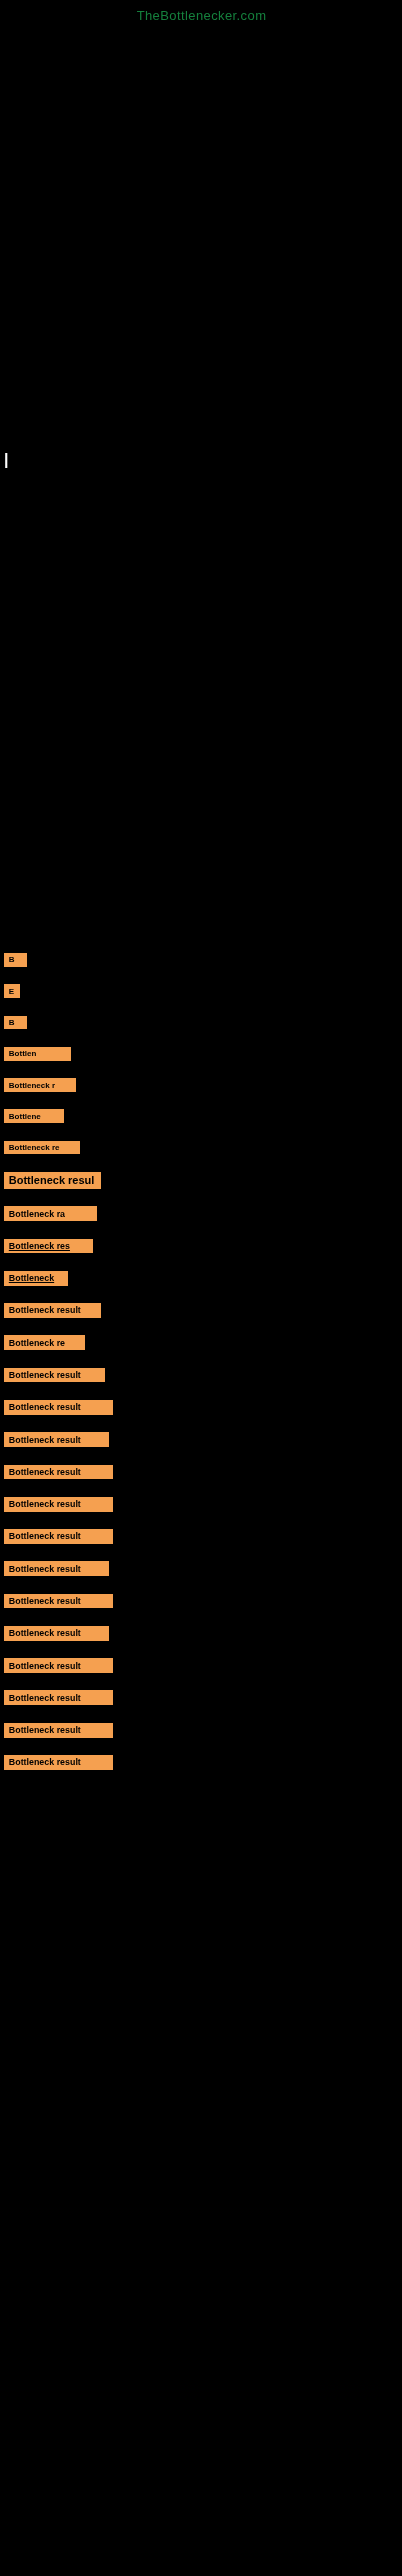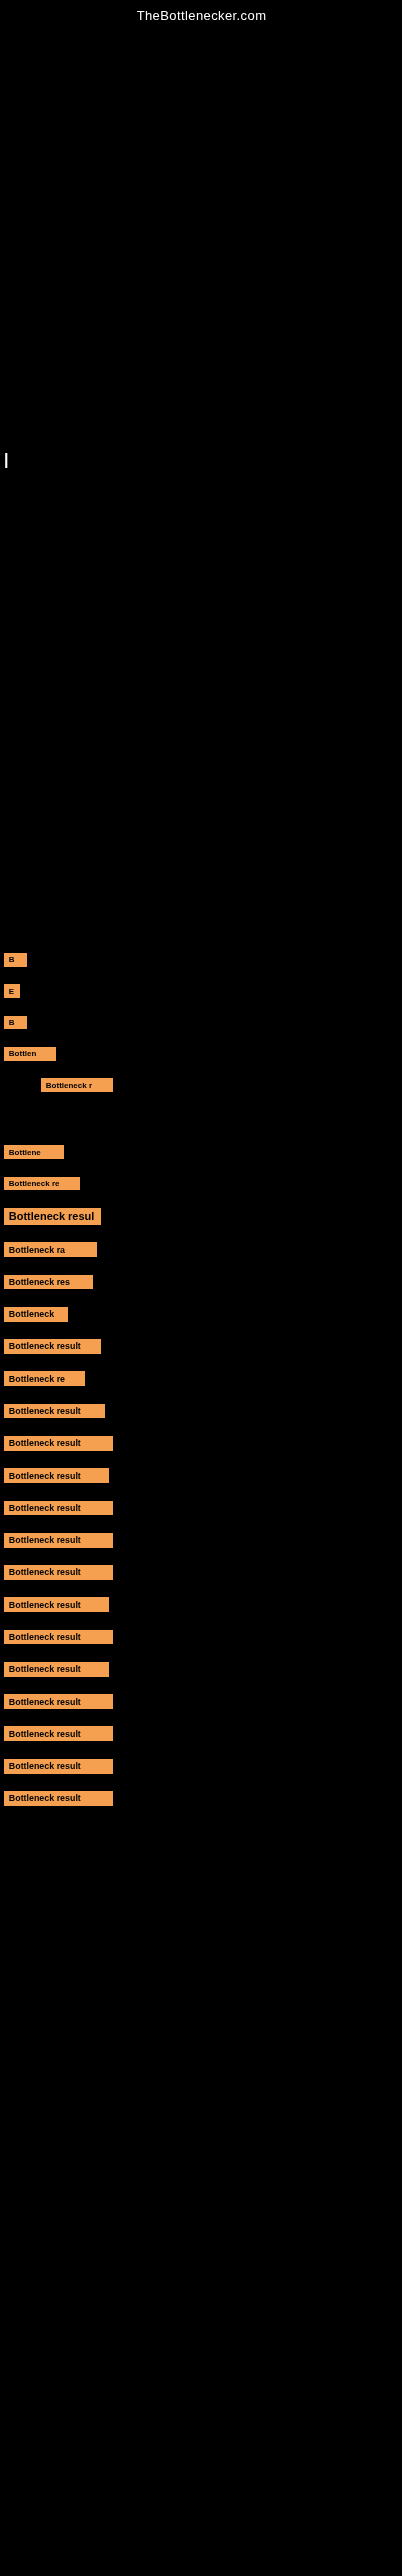--- a/index.html
+++ b/index.html
@@ -11,21 +11,21 @@
     body {
       background-color: #000000;
       width: 403px;
       min-height: 2576px;
       font-family: Arial, sans-serif;
       position: relative;
       overflow-x: hidden;
     }
 
     .site-title {
-      color: #ffffff;
+      color: #15803d;
       font-size: 13px;
       text-align: center;
       padding: 8px 0 4px 0;
       letter-spacing: 0.4px;
     }
 
     .main-content {
       padding: 0 0 16px 0;
     }
 
@@ -66,28 +66,28 @@
       font-weight: bold;
       padding: 2.4px 4.8px;
       white-space: nowrap;
       overflow: hidden;
     }
 
     
     .badge-w1 { width: 22.5px; font-size: 8px; }
     .badge-w2 { width: 16px; font-size: 8px; }
     .badge-w3 { width: 22.5px; font-size: 8px; }
-    .badge-w4 { width: 52px; font-size: 8px; }
-    .badge-w5 { width: 72px; font-size: 8px; margin-left: 37px; }
-    .badge-w6 { width: 60px; font-size: 8px; margin-top: 36px; }
+    .badge-w4 { width: 67px; font-size: 8px; }
+    .badge-w5 { width: 72px; font-size: 8px; }
+    .badge-w6 { width: 60px; font-size: 8px; }
     .badge-w7 { width: 76px; font-size: 8px; }
     .badge-w8 { width: 97px; font-size: 11px; }
     .badge-w9 { width: 93px; font-size: 8.9px; }
-    .badge-w10 { width: 89px; font-size: 8.9px; }
-    .badge-w11 { width: 64px; font-size: 8.9px; }
+    .badge-w10 { width: 89px; font-size: 8.9px; text-decoration: underline; }
+    .badge-w11 { width: 64px; font-size: 8.9px; text-decoration: underline; }
     .badge-w12 { width: 97px; font-size: 8.9px; }
     .badge-w13 { width: 81px; font-size: 8.9px; }
     .badge-w14 { width: 101px; font-size: 8.9px; }
     .badge-w15 { width: 109px; font-size: 8.9px; }
     .badge-w16 { width: 105px; font-size: 8.9px; }
     .badge-w17 { width: 109px; font-size: 8.9px; }
     .badge-w18 { width: 109px; font-size: 8.9px; }
     .badge-w19 { width: 109px; font-size: 8.9px; }
     .badge-w20 { width: 105px; font-size: 8.9px; }
     .badge-w21 { width: 109px; font-size: 8.9px; }

